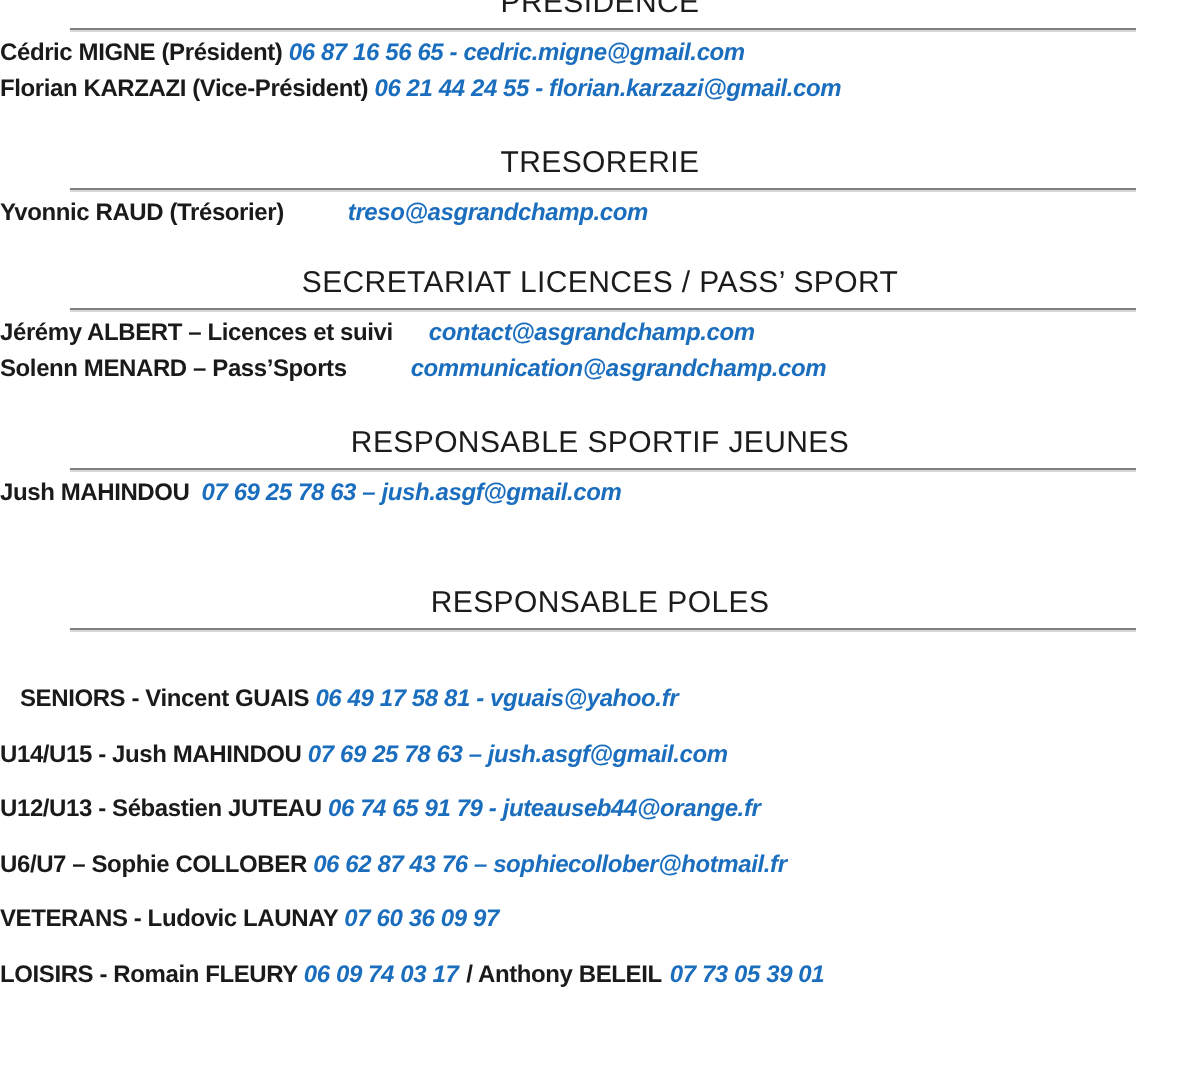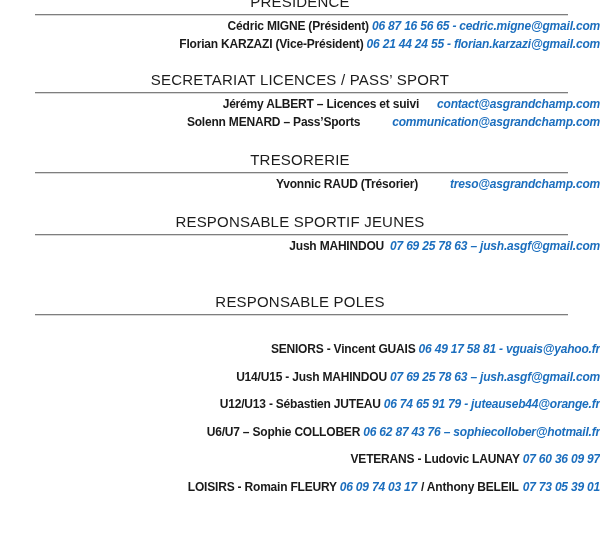--- a/index.html
+++ b/index.html
@@ -22,21 +22,21 @@
   }
   .rule {
     height: 1px;
     background: #7e7e7e;
     box-shadow: 0 1px 0 #d8d8d8;
     margin: 3px 32px 0 35px;
   }
   .entries { margin-top: 2px; }
   .entry {
     margin: 0;
-    text-align: right;
+    text-align: left;
     font-size: 12px;
     line-height: 18px;
     font-weight: 700;
     letter-spacing: -0.2px;
     color: #1a1a1a;
     white-space: nowrap;
   }
   .contact {
     color: #1b6ebe;
     font-style: italic;
@@ -64,34 +64,34 @@
 
   <section id="s1">
     <h2 class="heading">PRÉSIDENCE</h2>
     <div class="rule"></div>
     <div class="entries">
       <p class="entry"><span class="name">Cédric MIGNE (Président)</span> <span class="contact">06 87 16 56 65 - cedric.migne@gmail.com</span></p>
       <p class="entry"><span class="name">Florian KARZAZI (Vice-Président)</span> <span class="contact">06 21 44 24 55 - florian.karzazi@gmail.com</span></p>
     </div>
   </section>
 
+  <section id="s3">
+    <h2 class="heading">TRESORERIE</h2>
+    <div class="rule"></div>
+    <div class="entries">
+      <p class="entry gap-lg"><span class="name">Yvonnic RAUD (Trésorier)</span><span class="contact">treso@asgrandchamp.com</span></p>
+    </div>
+  </section>
+
   <section id="s2">
     <h2 class="heading">SECRETARIAT LICENCES / PASS’ SPORT</h2>
     <div class="rule"></div>
     <div class="entries">
       <p class="entry gap-sm"><span class="name">Jérémy ALBERT – Licences et suivi</span><span class="contact">contact@asgrandchamp.com</span></p>
       <p class="entry gap-lg"><span class="name">Solenn MENARD – Pass’Sports</span><span class="contact">communication@asgrandchamp.com</span></p>
-    </div>
-  </section>
-
-  <section id="s3">
-    <h2 class="heading">TRESORERIE</h2>
-    <div class="rule"></div>
-    <div class="entries">
-      <p class="entry gap-lg"><span class="name">Yvonnic RAUD (Trésorier)</span><span class="contact">treso@asgrandchamp.com</span></p>
     </div>
   </section>
 
   <section id="s4">
     <h2 class="heading">RESPONSABLE SPORTIF JEUNES</h2>
     <div class="rule"></div>
     <div class="entries">
       <p class="entry gap-xs"><span class="name">Jush MAHINDOU</span><span class="contact">07 69 25 78 63 – jush.asgf@gmail.com</span></p>
     </div>
   </section>

